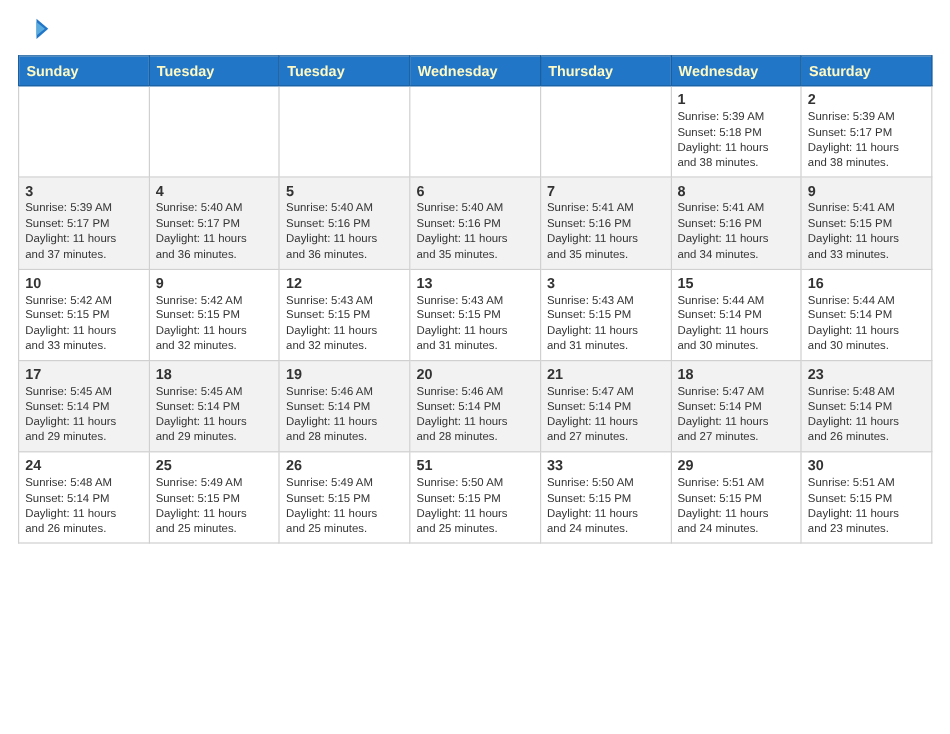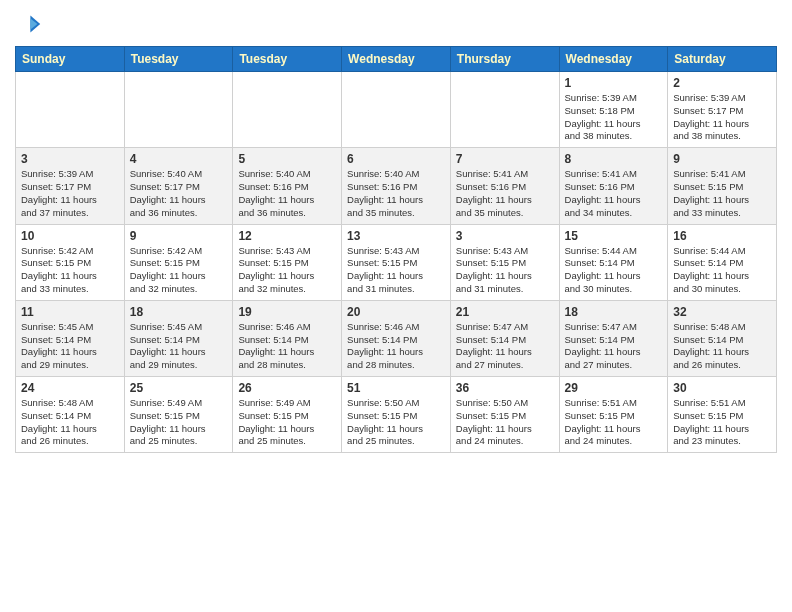--- a/index.html
+++ b/index.html
@@ -248,21 +248,21 @@
           <td>
             <span class="day-number">16</span>
             <div class="day-info" style="white-space: pre-line;">Sunrise: 5:44 AM
 Sunset: 5:14 PM
 Daylight: 11 hours
 and 30 minutes.</div>
           </td>
         </tr>
         <tr class="row-bg-light">
           <td>
-            <span class="day-number">11</span>
+            <span class="day-number">17</span>
             <div class="day-info" style="white-space: pre-line;">Sunrise: 5:45 AM
 Sunset: 5:14 PM
 Daylight: 11 hours
 and 29 minutes.</div>
           </td>
           <td>
             <span class="day-number">18</span>
             <div class="day-info" style="white-space: pre-line;">Sunrise: 5:45 AM
 Sunset: 5:14 PM
 Daylight: 11 hours
@@ -290,21 +290,21 @@
 and 27 minutes.</div>
           </td>
           <td>
             <span class="day-number">18</span>
             <div class="day-info" style="white-space: pre-line;">Sunrise: 5:47 AM
 Sunset: 5:14 PM
 Daylight: 11 hours
 and 27 minutes.</div>
           </td>
           <td>
-            <span class="day-number">32</span>
+            <span class="day-number">23</span>
             <div class="day-info" style="white-space: pre-line;">Sunrise: 5:48 AM
 Sunset: 5:14 PM
 Daylight: 11 hours
 and 26 minutes.</div>
           </td>
         </tr>
         <tr class="row-bg-white">
           <td>
             <span class="day-number">24</span>
             <div class="day-info" style="white-space: pre-line;">Sunrise: 5:48 AM
@@ -327,21 +327,21 @@
 and 25 minutes.</div>
           </td>
           <td>
             <span class="day-number">51</span>
             <div class="day-info" style="white-space: pre-line;">Sunrise: 5:50 AM
 Sunset: 5:15 PM
 Daylight: 11 hours
 and 25 minutes.</div>
           </td>
           <td>
-            <span class="day-number">36</span>
+            <span class="day-number">33</span>
             <div class="day-info" style="white-space: pre-line;">Sunrise: 5:50 AM
 Sunset: 5:15 PM
 Daylight: 11 hours
 and 24 minutes.</div>
           </td>
           <td>
             <span class="day-number">29</span>
             <div class="day-info" style="white-space: pre-line;">Sunrise: 5:51 AM
 Sunset: 5:15 PM
 Daylight: 11 hours

